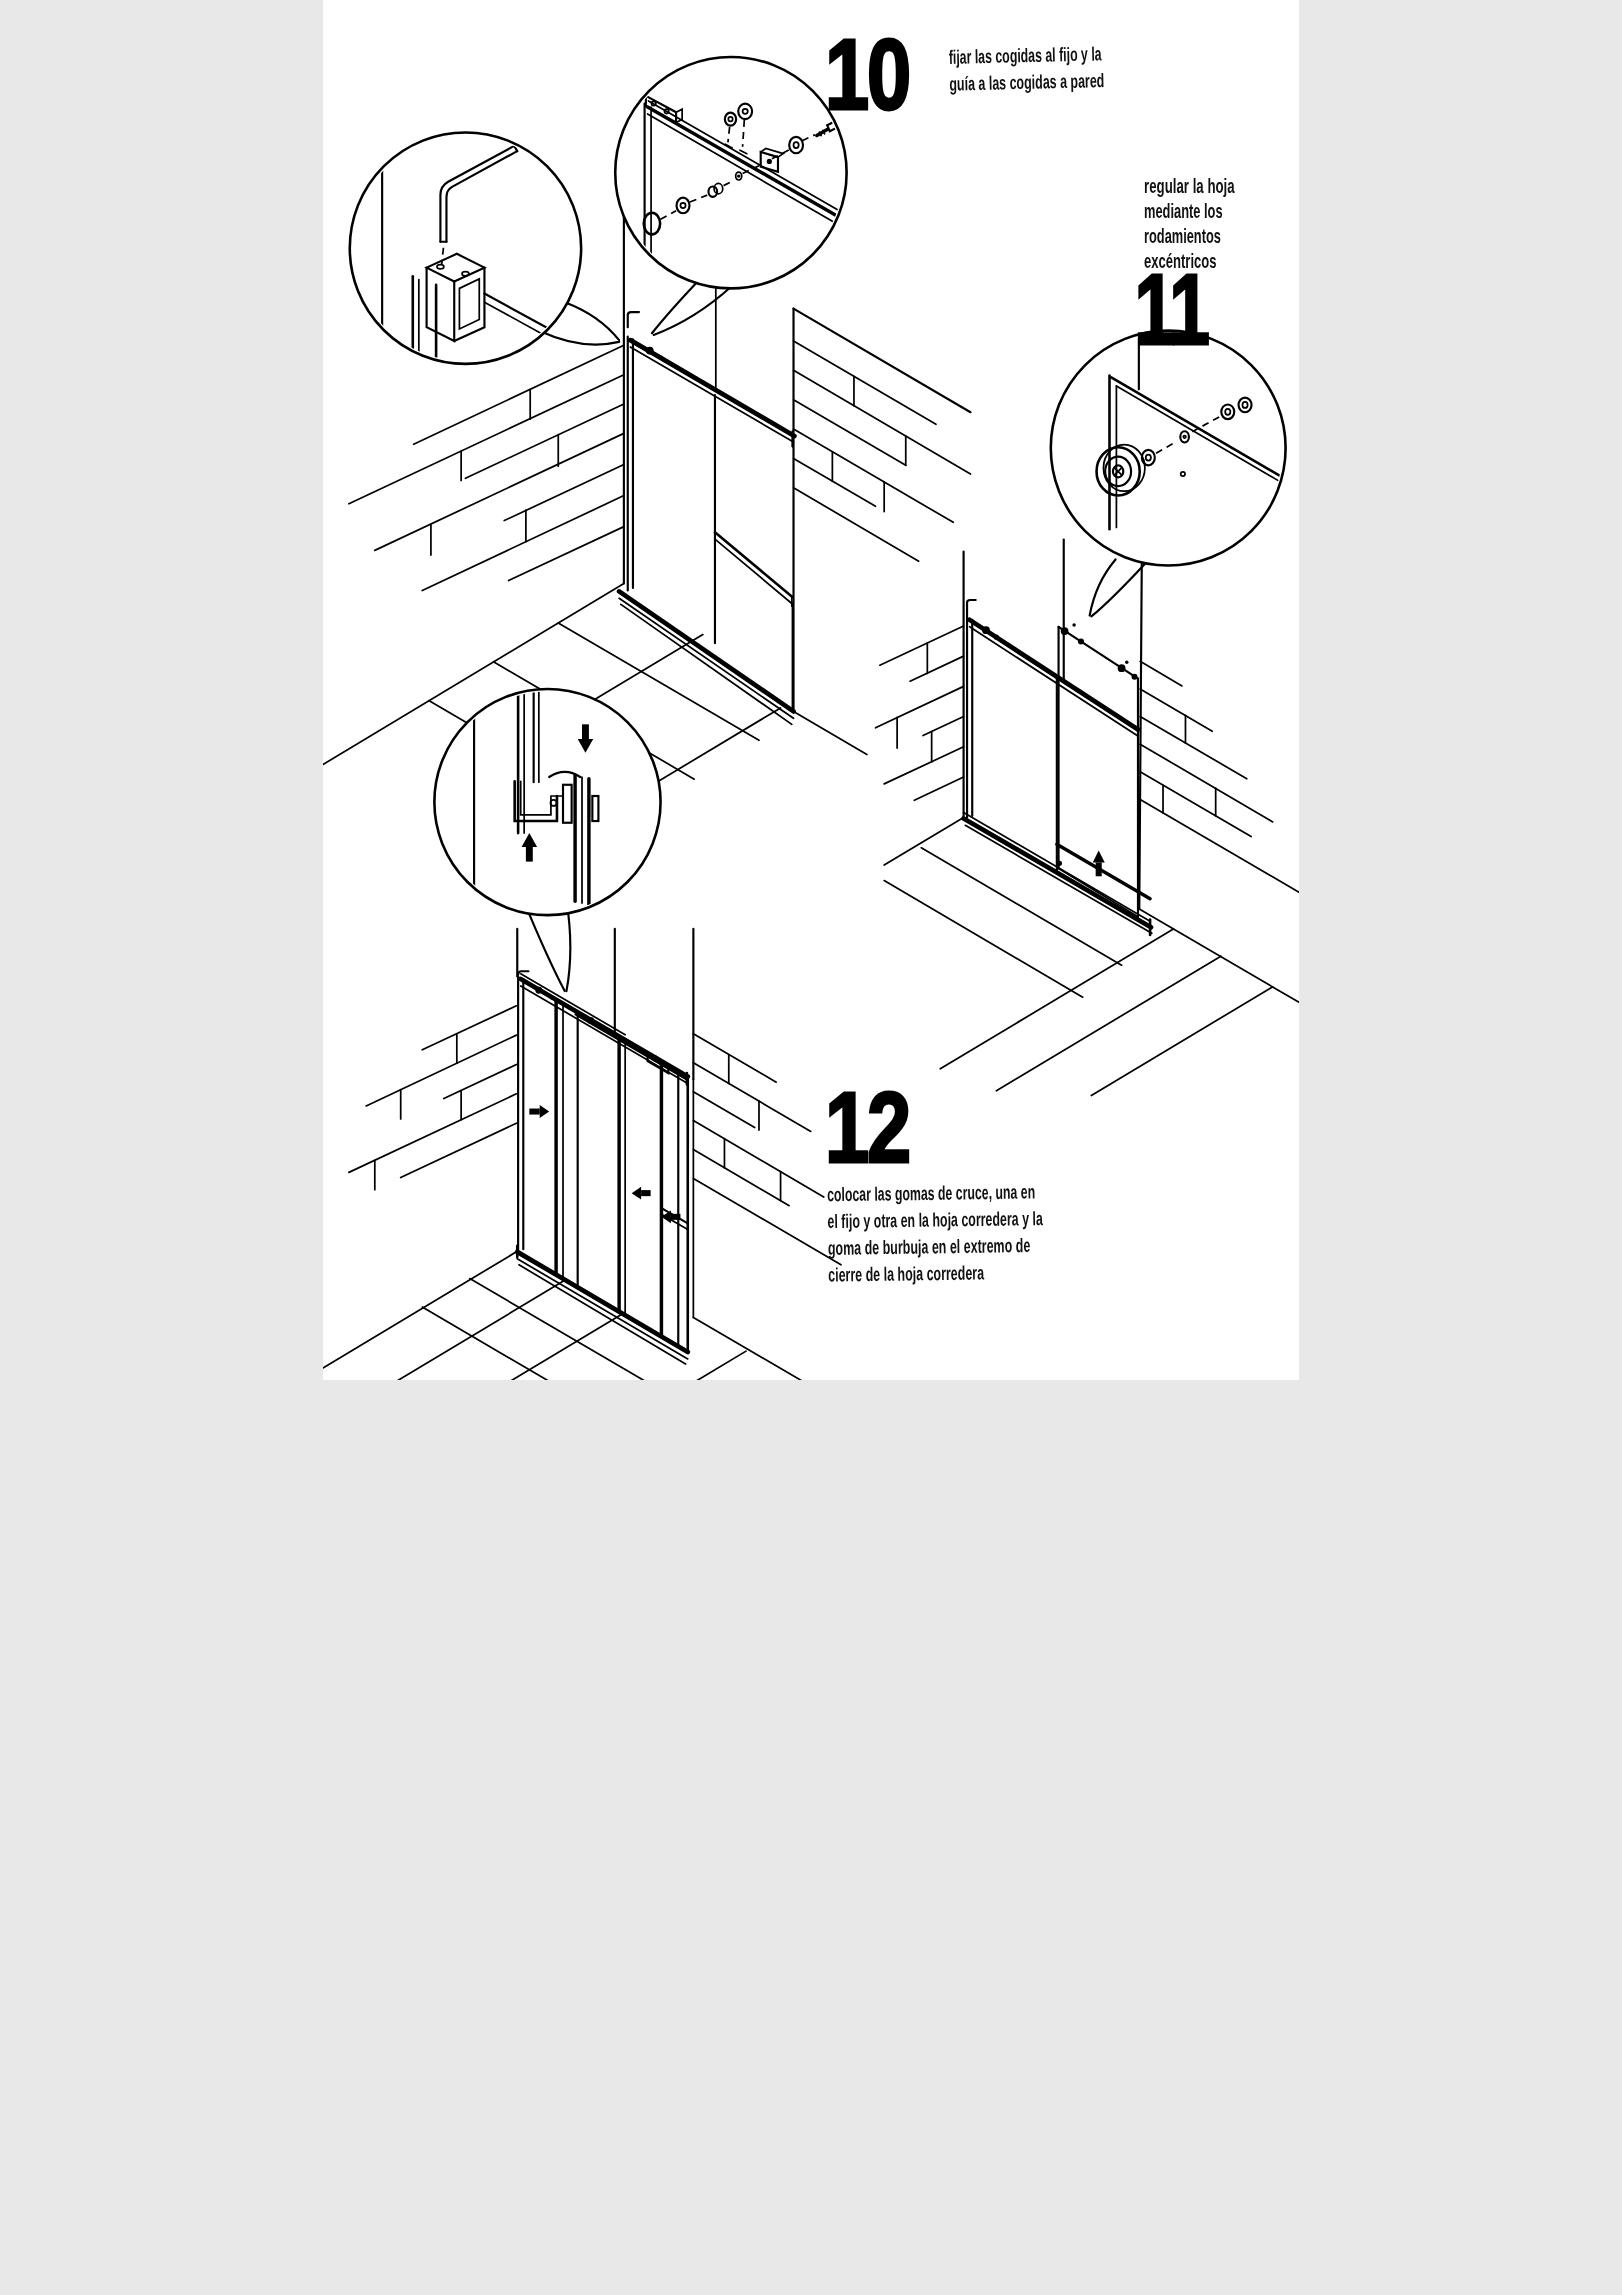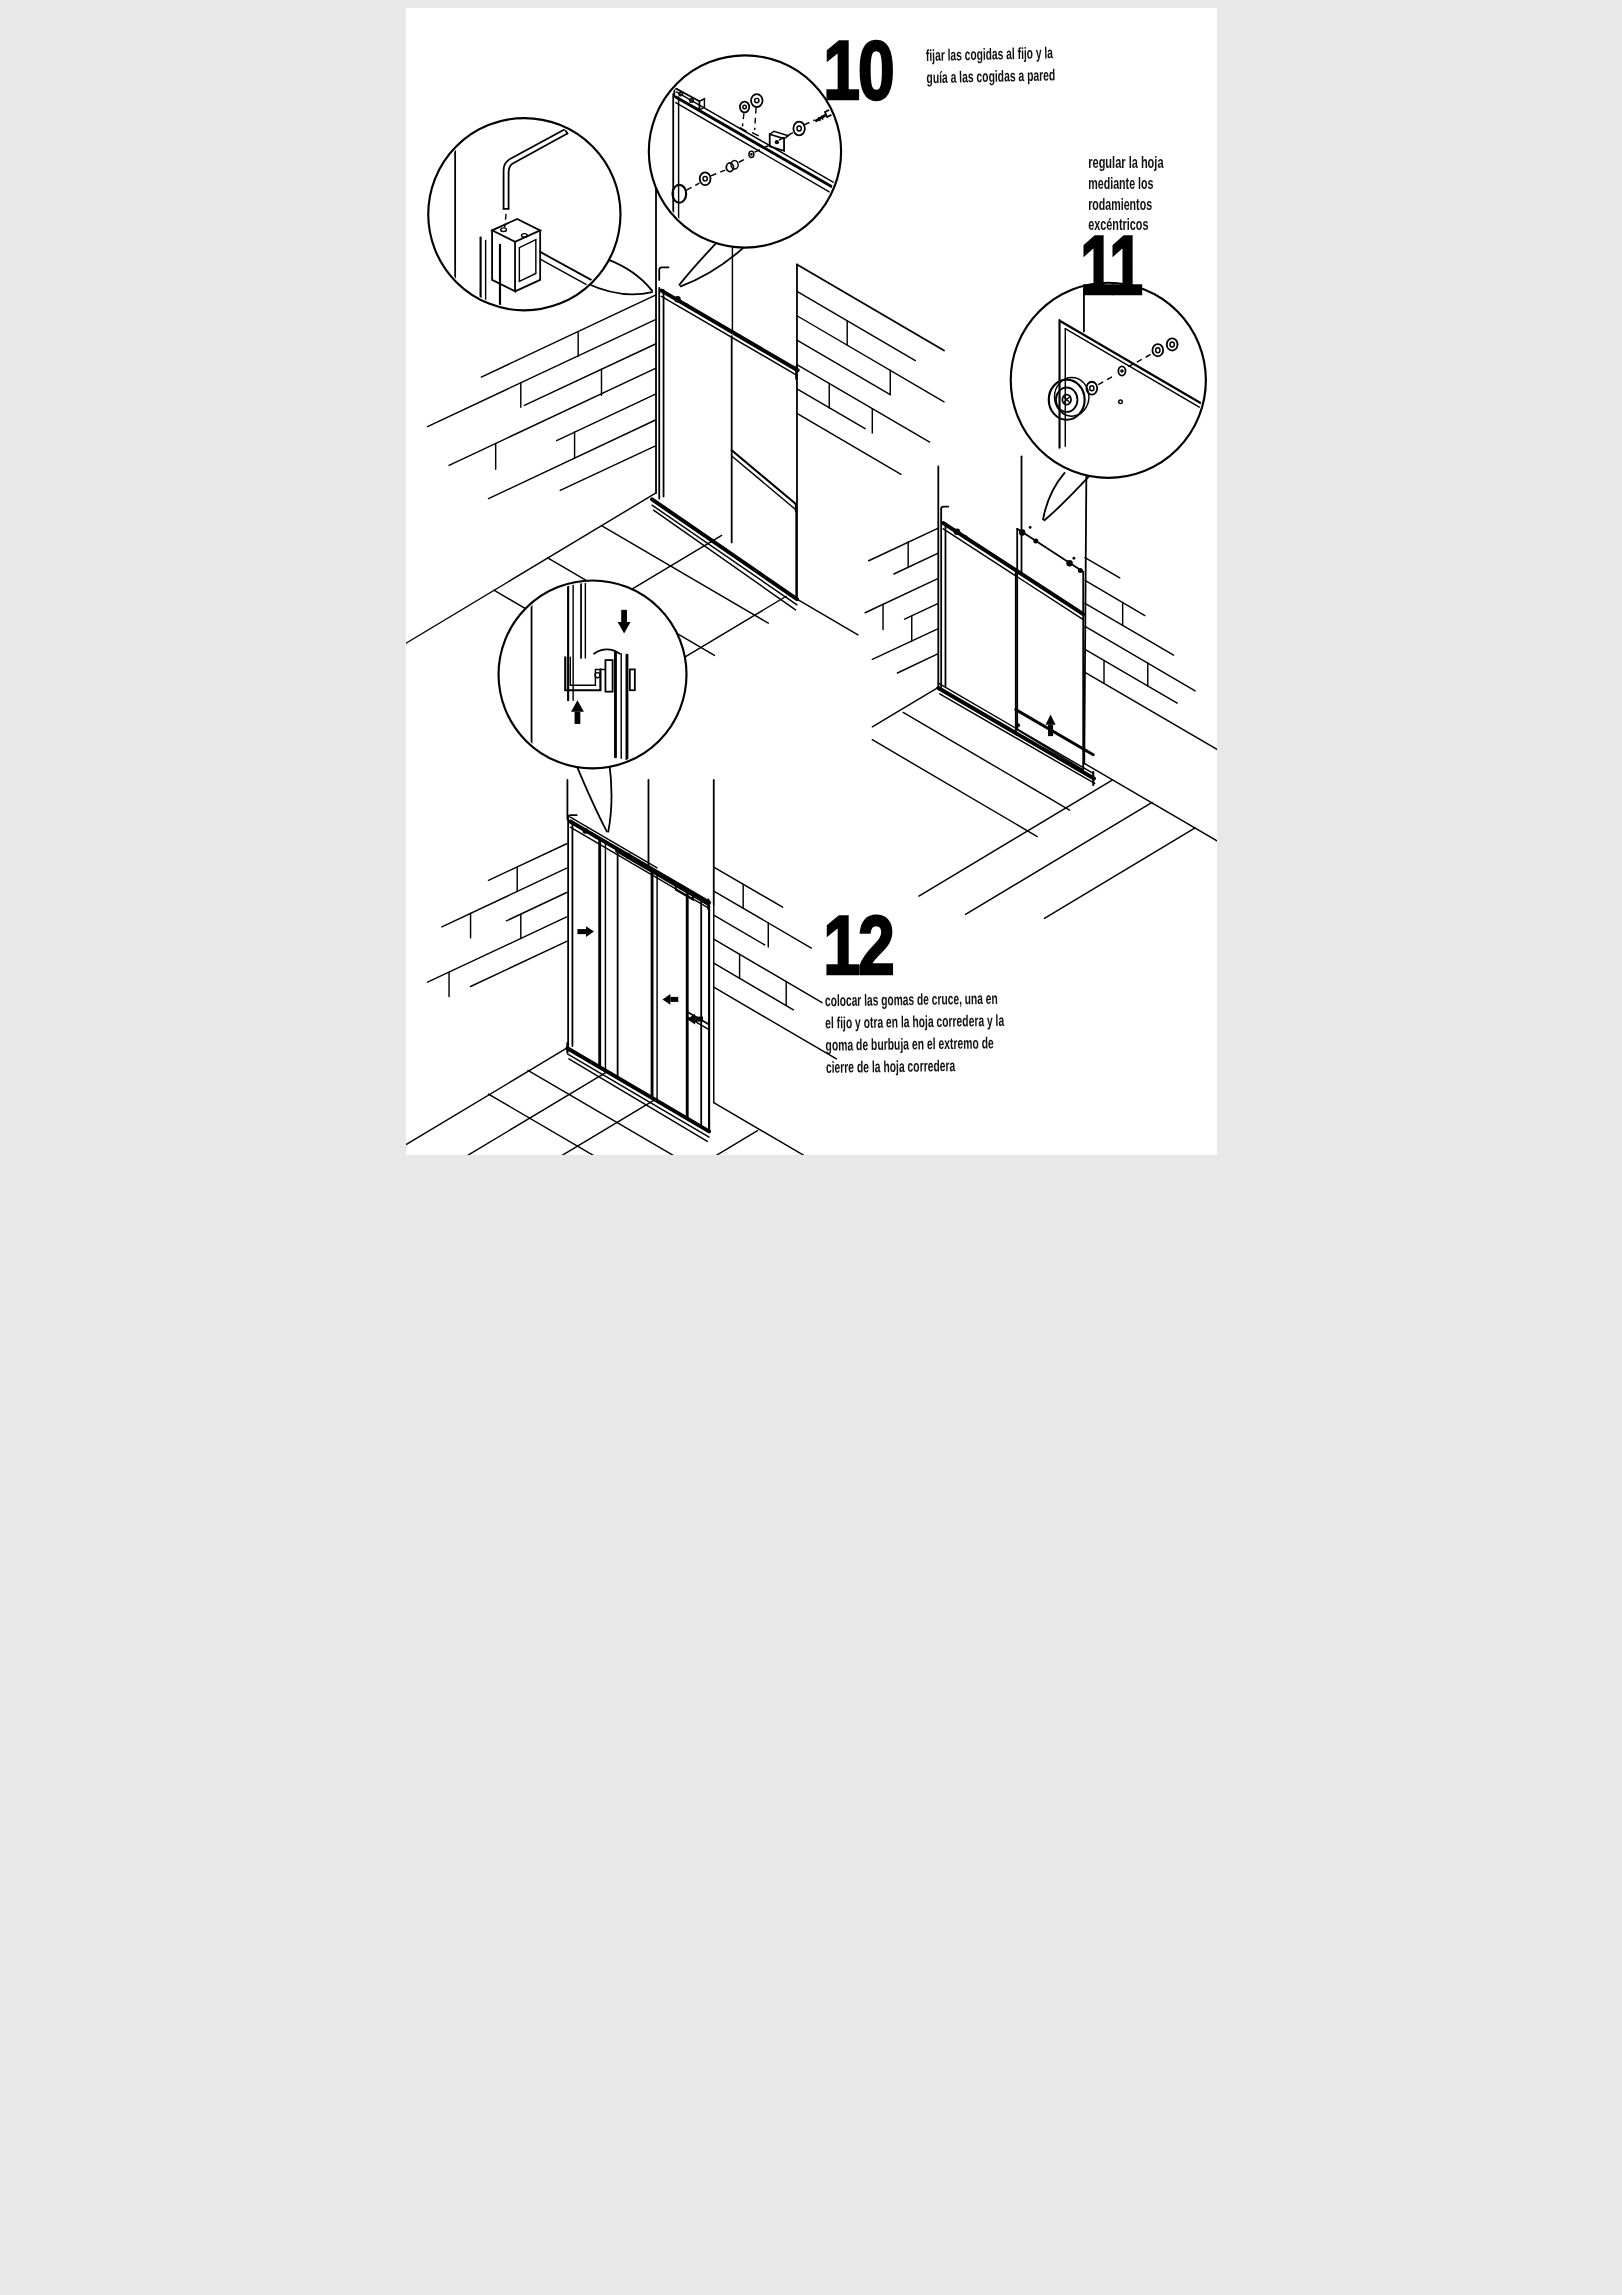--- a/index.html
+++ b/index.html
@@ -1,18 +1,18 @@
 <!DOCTYPE html>
 <html style="font-size:11.5px"><head>
 <meta charset="utf-8">
 <style>
   html,body{margin:0;padding:0;background:#e8e8e8;}
   .sheet{
-    width:811px;            
-    margin:8px auto;
+    width:976px;            
+    margin:0 auto;
     background:#ffffff;
     font-family:"Liberation Sans", sans-serif;
   }
   svg{display:block;width:100%;height:auto;}
   .ln{stroke:#000;fill:none;stroke-width:5;stroke-linecap:round;}
   .ln4{stroke:#000;fill:none;stroke-width:4;stroke-linecap:round;}
   .ln6{stroke:#000;fill:none;stroke-width:6;stroke-linecap:round;}
   .thick{stroke:#000;fill:none;stroke-width:11;stroke-linecap:round;}
   .thick8{stroke:#000;fill:none;stroke-width:8;stroke-linecap:round;}
   .dash{stroke:#000;fill:none;stroke-width:4;stroke-dasharray:16 12;}

